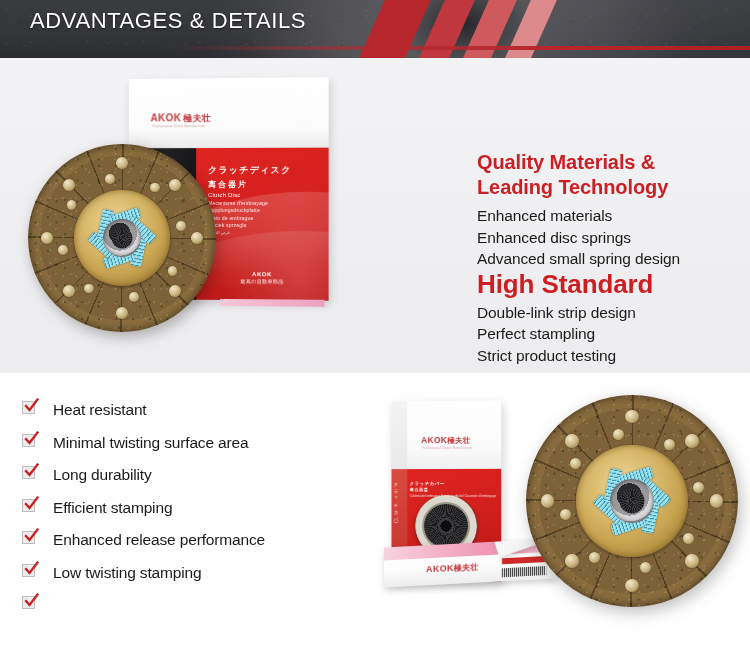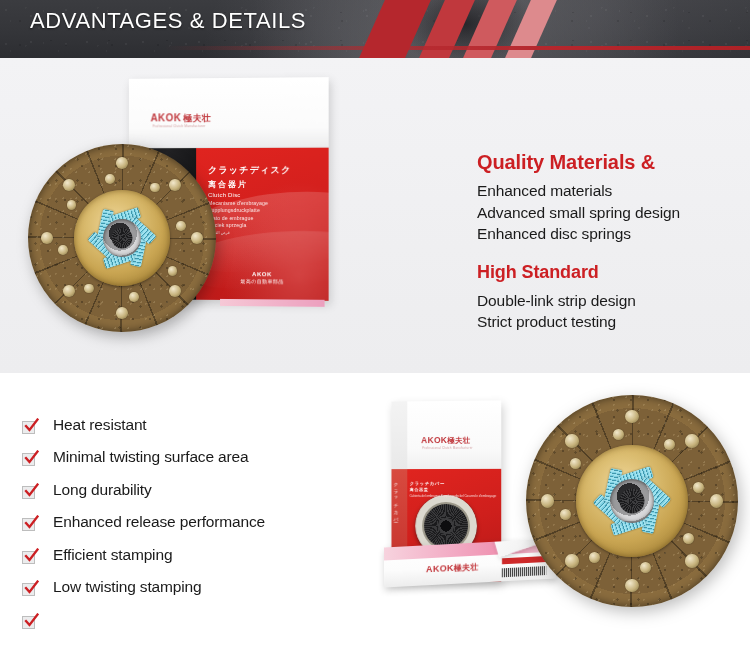--- a/index.html
+++ b/index.html
@@ -210,31 +210,31 @@
     left: 10px; top: 78px; width: 188px; height: 188px;
     filter: drop-shadow(3px 5px 7px rgba(0,0,0,.28));
   }
 
   
   .text-top { position: absolute; left: 477px; top: 92px; width: 268px; }
   .h-red {
     color: #cc1f23; font-weight: 700; font-size: 20px; line-height: 25px;
     letter-spacing: -.1px;
   }
-  .h-red.second { margin-top: 15px; font-size: 18px; }
+  .h-red.second { margin-top: 2px; font-size: 26px; }
   .p-line { color: #1a1a1a; font-size: 15.5px; line-height: 21.5px; letter-spacing: -.1px; }
   .p-block { margin-top: 5px; }
 
   
   .section-bottom {
     position: absolute; left: 0; top: 373px; width: 750px; height: 277px; background: #fff;
   }
 
   .bullets { position: absolute; left: 22px; top: 28px; width: 350px; }
-  .bullet { display: flex; align-items: flex-end; height: 32.5px; }
+  .bullet { display: flex; align-items: flex-start; height: 32.5px; }
   .cbox {
     position: relative; width: 13px; height: 13px; flex: 0 0 13px;
     background: #ececed; border: 1px solid #bdbdbd;
   }
   .cbox .tick {
     position: absolute; left: 1px; top: -4px; width: 15px; height: 15px;
     pointer-events: none;
   }
   .bullet-label {
     margin-left: 18px; font-size: 15.5px; color: #1a1a1a;
@@ -446,29 +446,31 @@
             <span style="--s: 5; width: 30.08px; height: 10.81px; transform: rotate(312deg) translate(24.44px, -5.405px) rotate(90deg);"></span>
         </div>
         <div class="center" style="width:38px;height:38px;"></div>
         <div class="splines" style="width:21px;height:21px;"></div>
       </div>
     </div>
 
     <div class="text-top">
       <div class="h-red">
         <div>Quality Materials &amp;</div>
+        <div>Leading Technology</div>
       </div>
       <div class="p-block">
         <div class="p-line">Enhanced materials</div>
+        <div class="p-line">Enhanced disc springs</div>
         <div class="p-line">Advanced small spring design</div>
-        <div class="p-line">Enhanced disc springs</div>
       </div>
       <div class="h-red second">High Standard</div>
       <div class="p-block">
         <div class="p-line">Double-link strip design</div>
+        <div class="p-line">Perfect stampling</div>
         <div class="p-line">Strict product testing</div>
       </div>
     </div>
   </div>
 
   <div class="section-bottom">
 
     <div class="bullets">
       <div class="bullet">
         <span class="cbox">
@@ -493,29 +495,29 @@
           </svg>
         </span>
         <span class="bullet-label">Long durability</span>
       </div>
       <div class="bullet">
         <span class="cbox">
           <svg class="tick" viewBox="0 0 15 15">
             <path d="M2 8 L5.5 12 L13.5 1.5" fill="none" stroke="#cc1f23" stroke-width="2.3" stroke-linecap="square"></path>
           </svg>
         </span>
-        <span class="bullet-label">Enhanced release performance</span>
+        <span class="bullet-label">Efficient stamping</span>
       </div>
       <div class="bullet">
         <span class="cbox">
           <svg class="tick" viewBox="0 0 15 15">
             <path d="M2 8 L5.5 12 L13.5 1.5" fill="none" stroke="#cc1f23" stroke-width="2.3" stroke-linecap="square"></path>
           </svg>
         </span>
-        <span class="bullet-label">Efficient stamping</span>
+        <span class="bullet-label">Enhanced release performance</span>
       </div>
       <div class="bullet">
         <span class="cbox">
           <svg class="tick" viewBox="0 0 15 15">
             <path d="M2 8 L5.5 12 L13.5 1.5" fill="none" stroke="#cc1f23" stroke-width="2.3" stroke-linecap="square"></path>
           </svg>
         </span>
         <span class="bullet-label">Low twisting stamping</span>
       </div>
       <div class="bullet">

